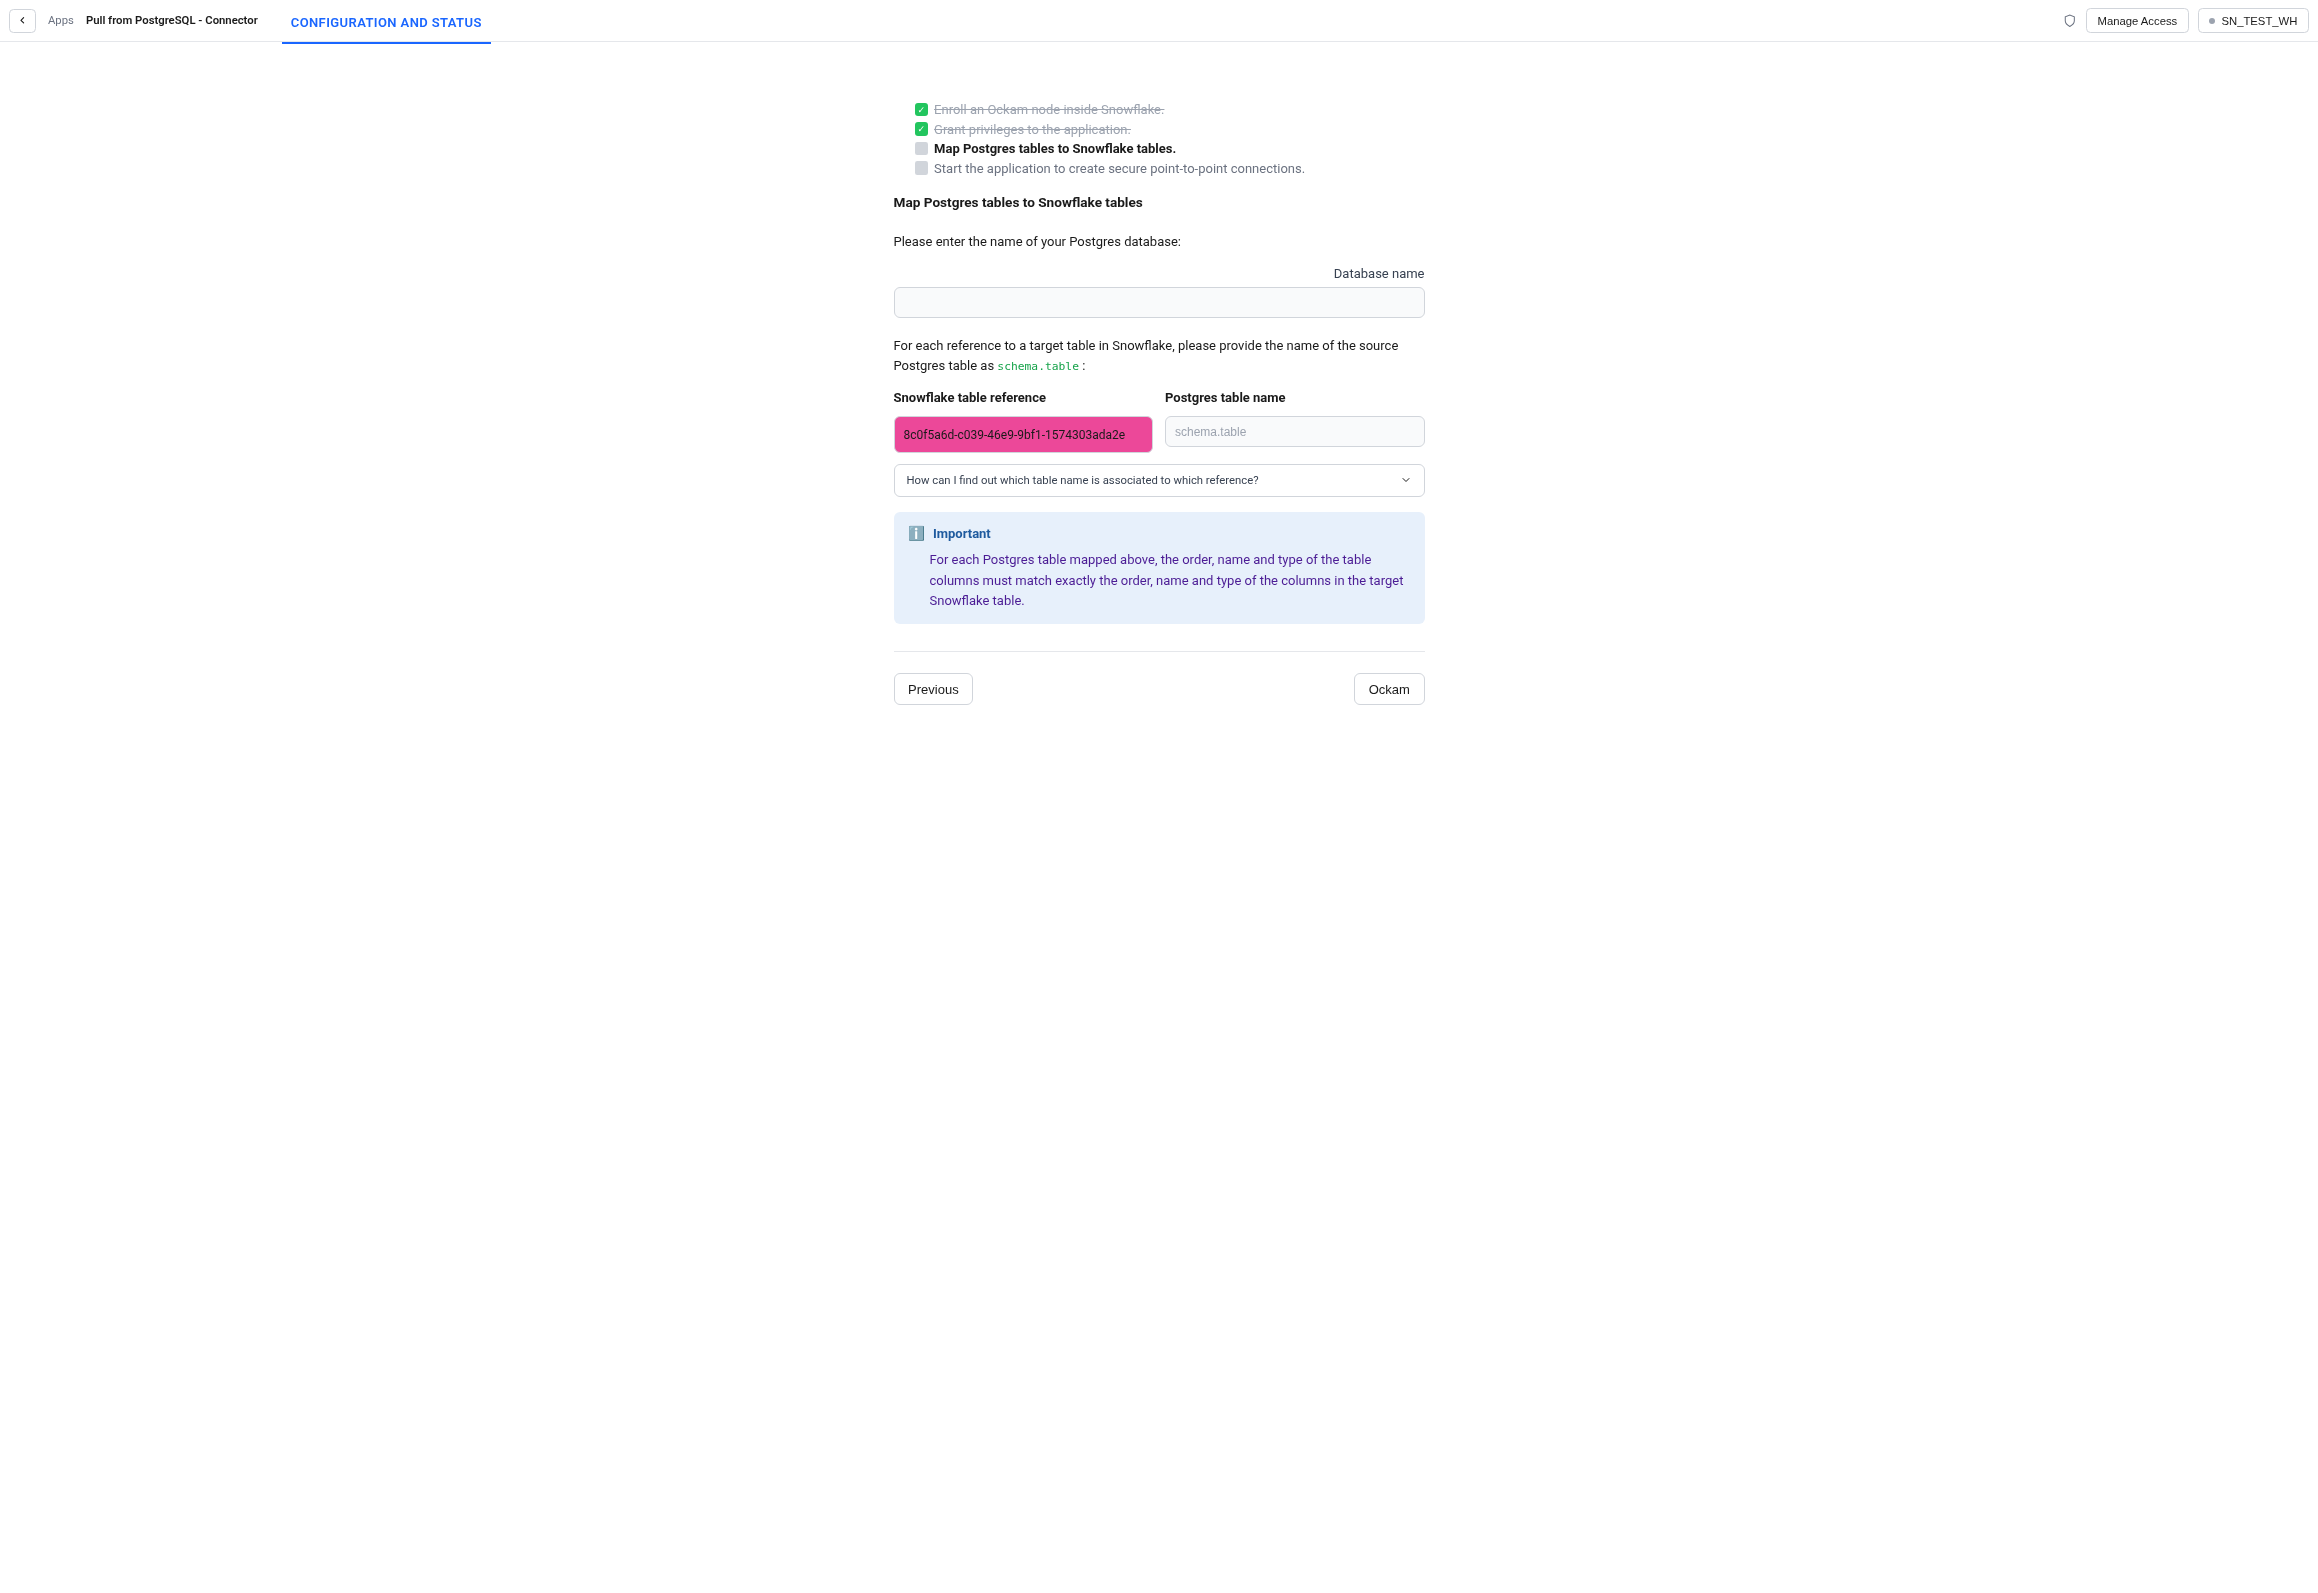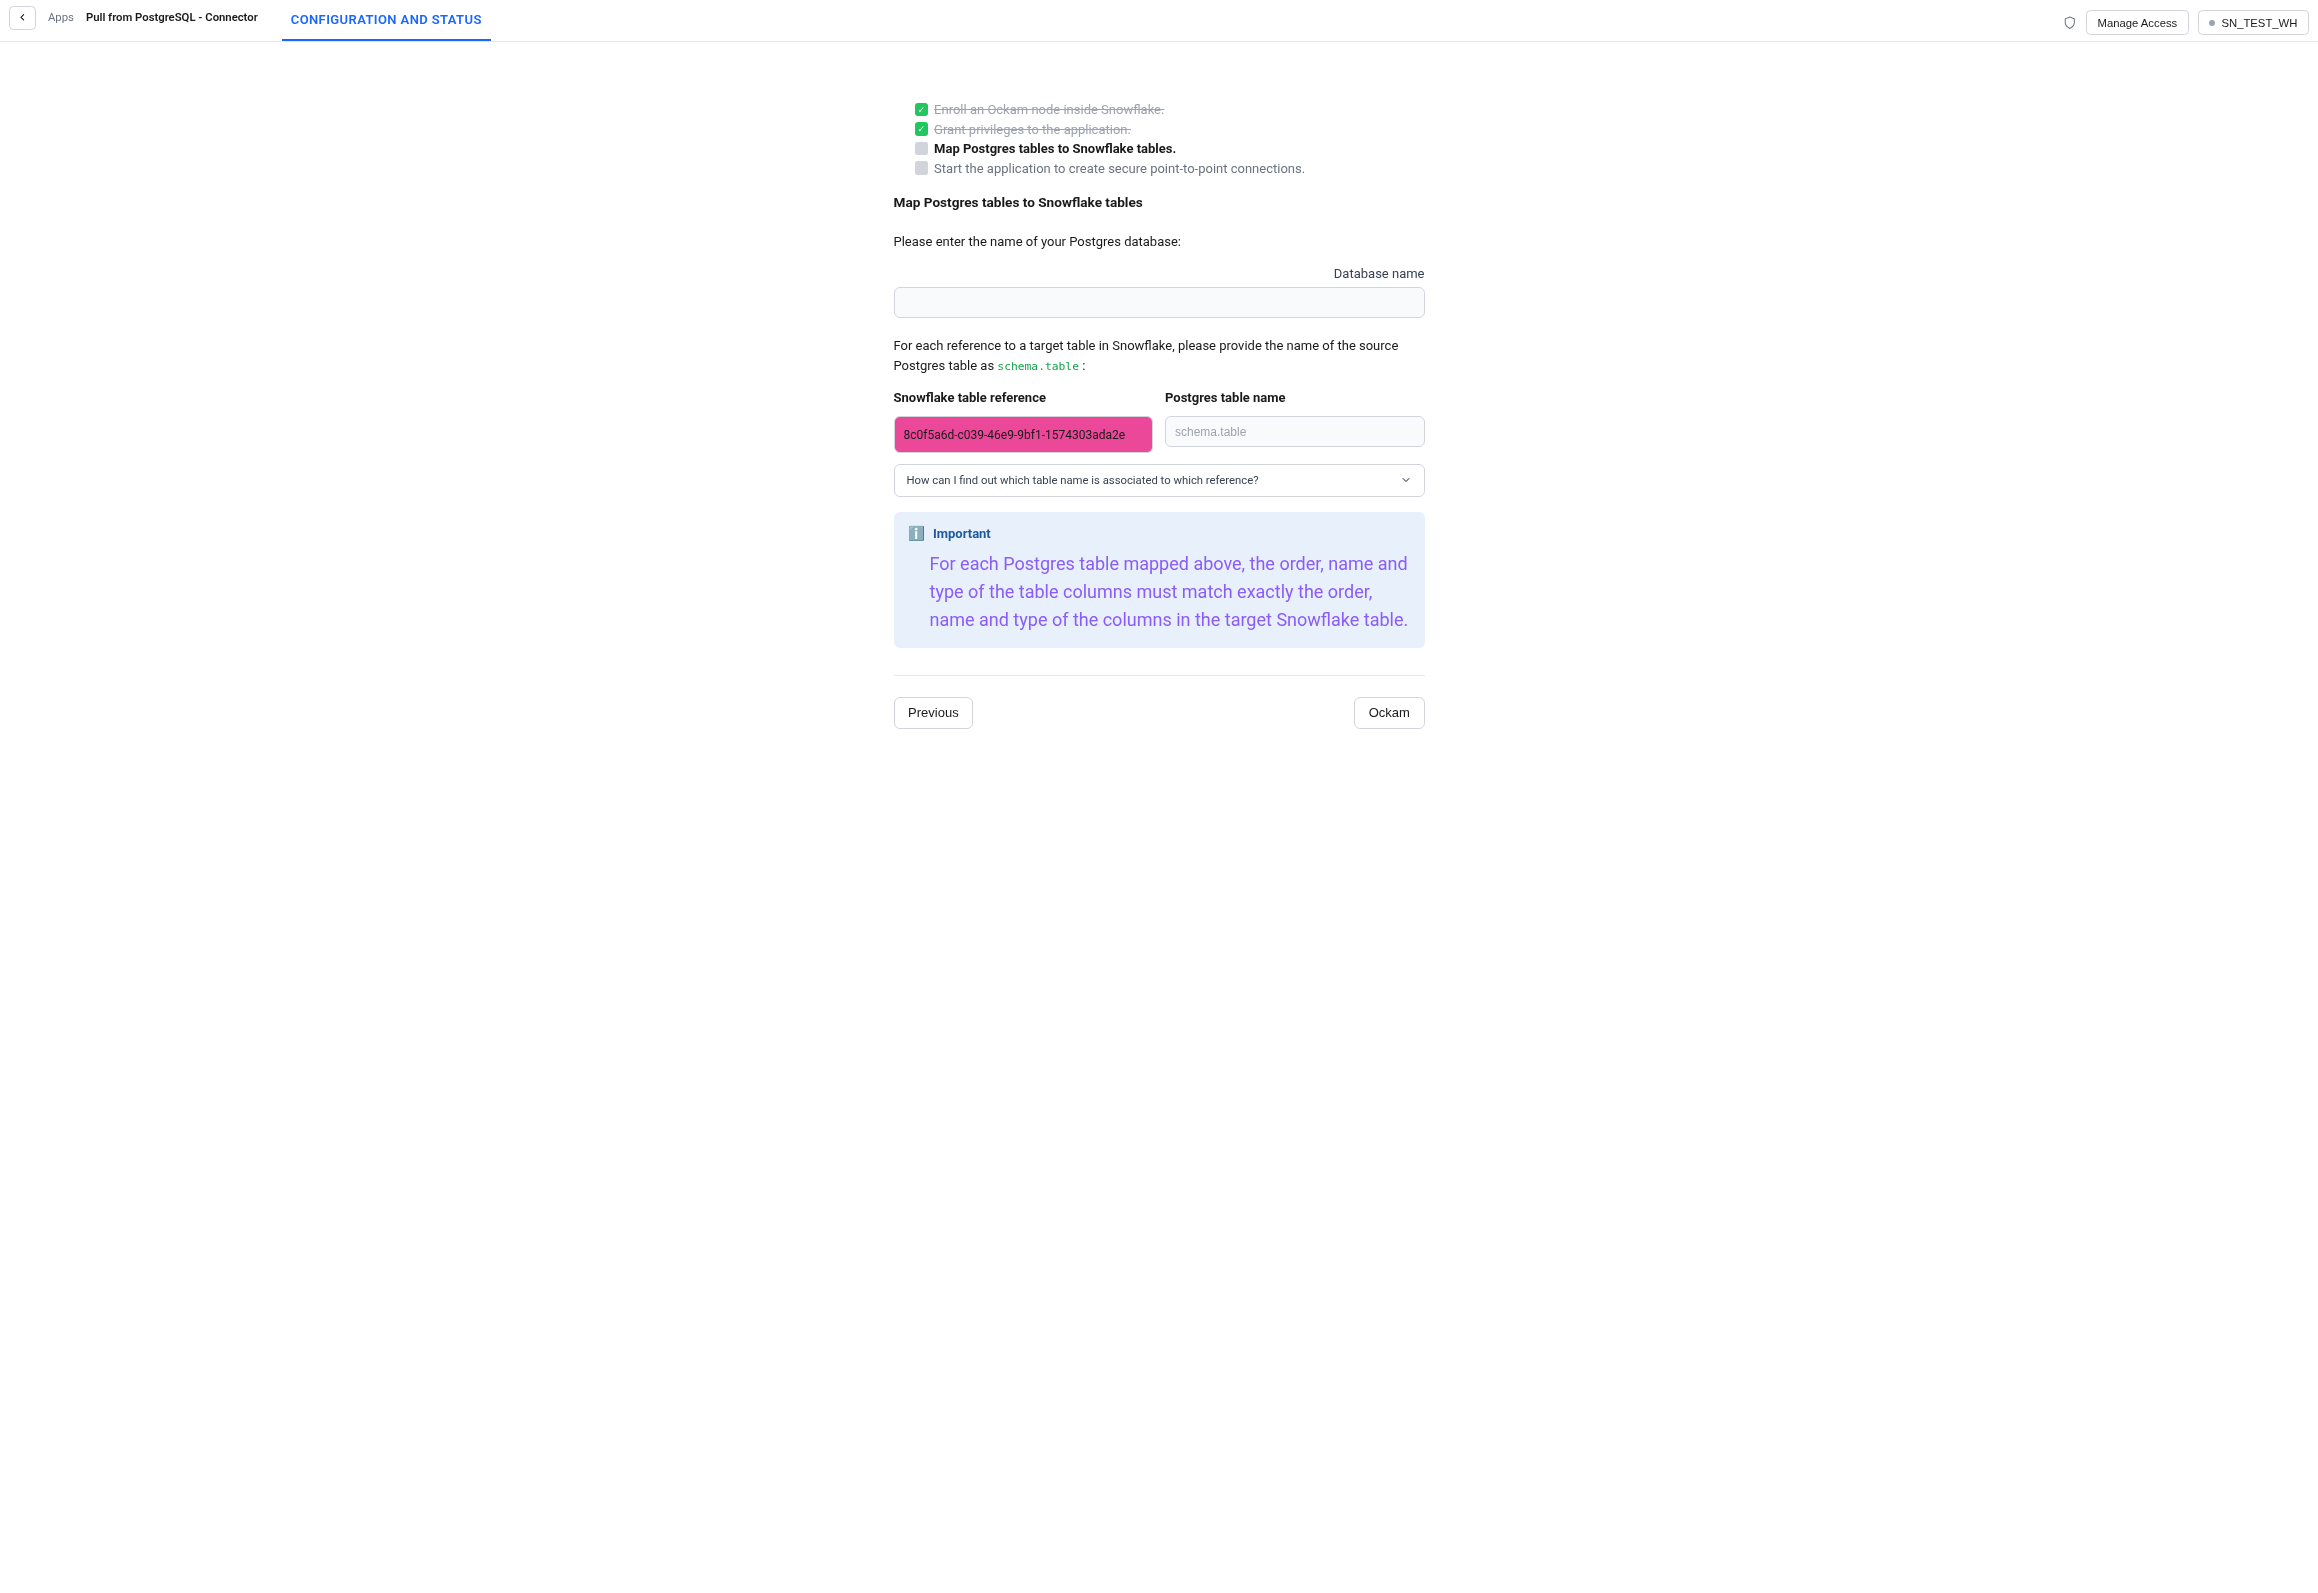--- a/index.html
+++ b/index.html
@@ -4,23 +4,23 @@
   <style>
     * { box-sizing: border-box; margin: 0; padding: 0; }
     body {
       font-family: -apple-system, BlinkMacSystemFont, "Segoe UI", Roboto, Helvetica, Arial, sans-serif;
       background: #fff;
       color: #1a1a1a;
       font-size: 12px;
     }
     .header {
       display: flex;
-      align-items: flex-end;
+      align-items: center;
       justify-content: space-between;
-      padding: 6px 9px;
+      padding: 14px 9px;
       border-bottom: 0.8px solid #e5e7eb;
       height: 42px;
     }
     .header-left {
       display: flex;
       align-items: center;
       gap: 12px;
     }
     .back-btn {
       border: 0.8px solid #d1d5db;
@@ -221,22 +221,22 @@
       align-items: center;
       gap: 7.5px;
       margin-bottom: 9px;
     }
     .callout-title {
       font-weight: 700;
       color: #1e5a9e;
       font-size: 13px;
     }
     .callout-body {
-      color: #8b5cf6;
-      font-size: 18px;
+      color: #4c1d95;
+      font-size: 13px;
       line-height: 1.55;
       padding-left: 21px;
     }
     .info-icon {
       font-size: 13.6px;
     }
     .divider {
       border: none;
       border-top: 0.8px solid #e5e7eb;
       margin-bottom: 21px;

